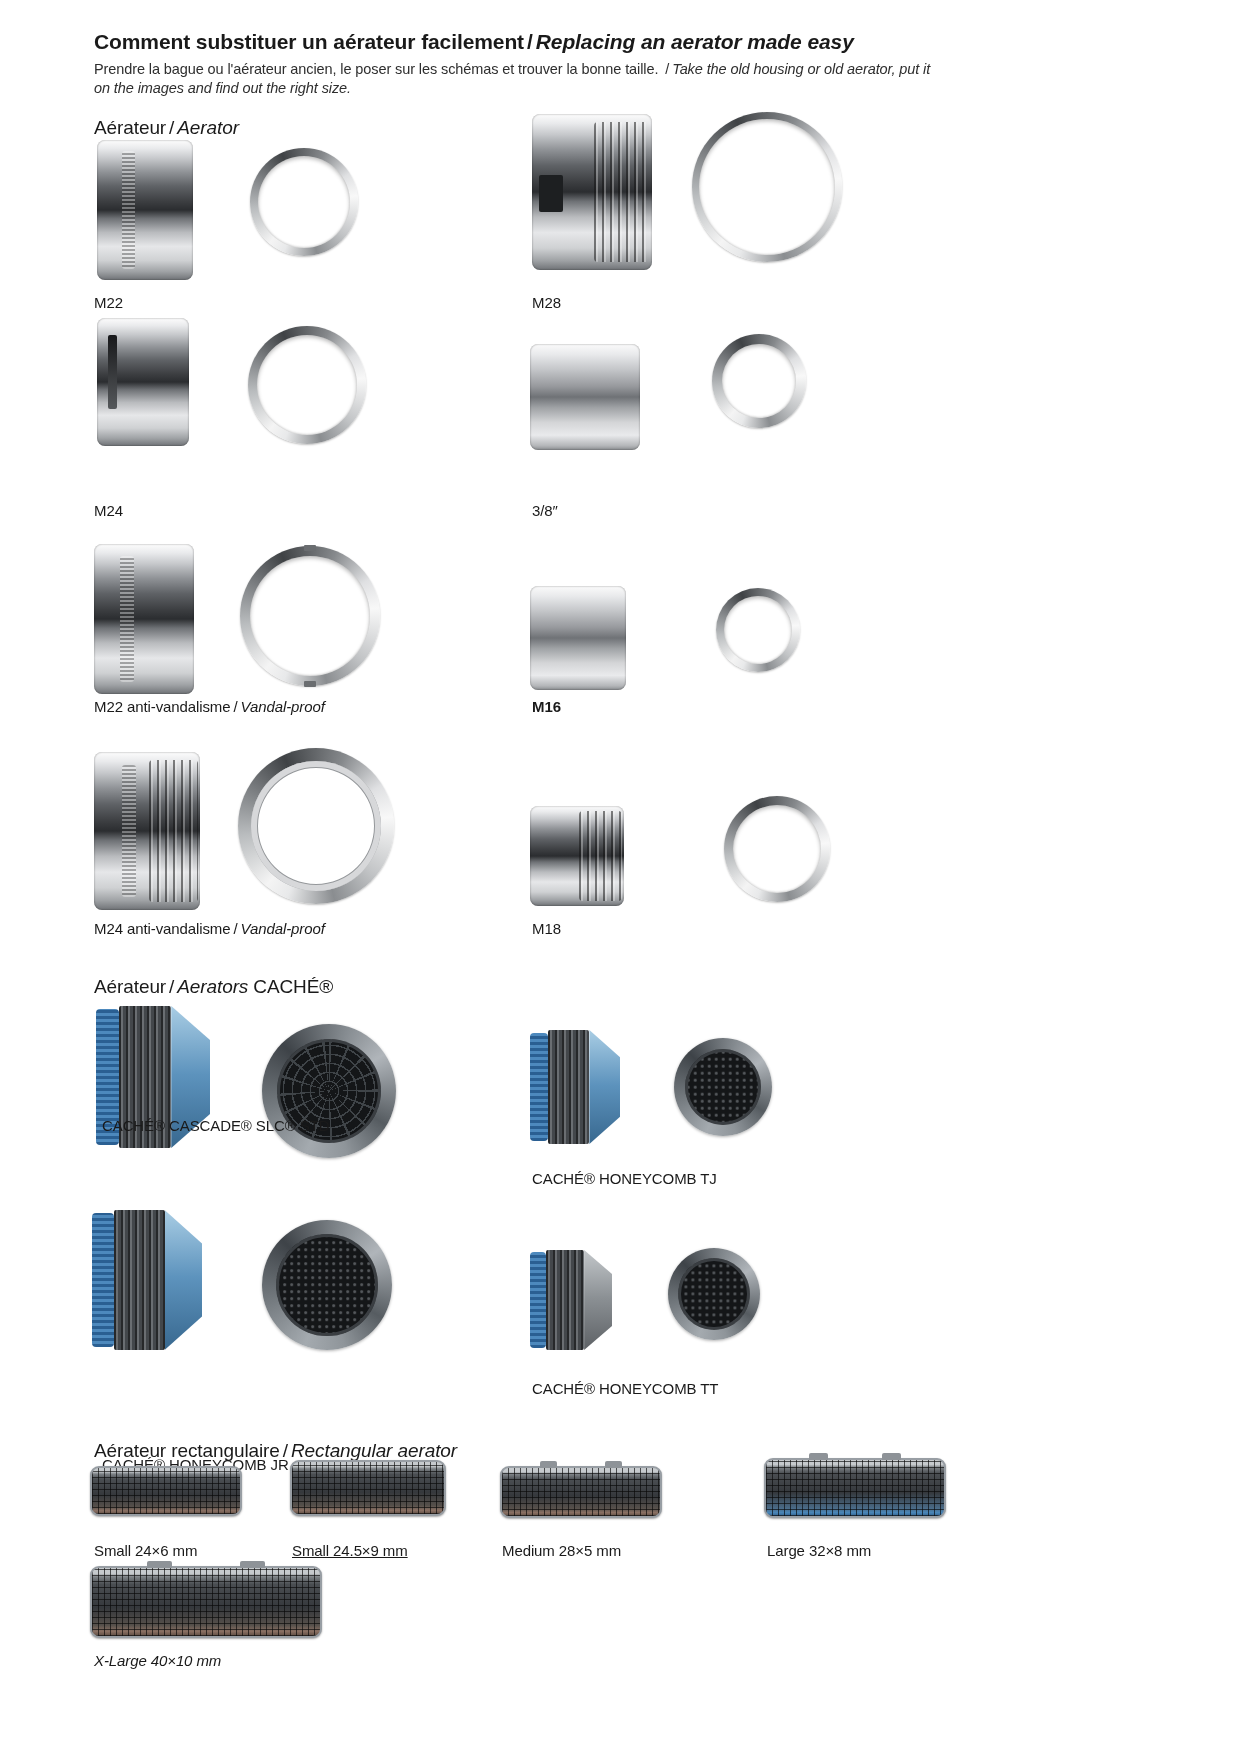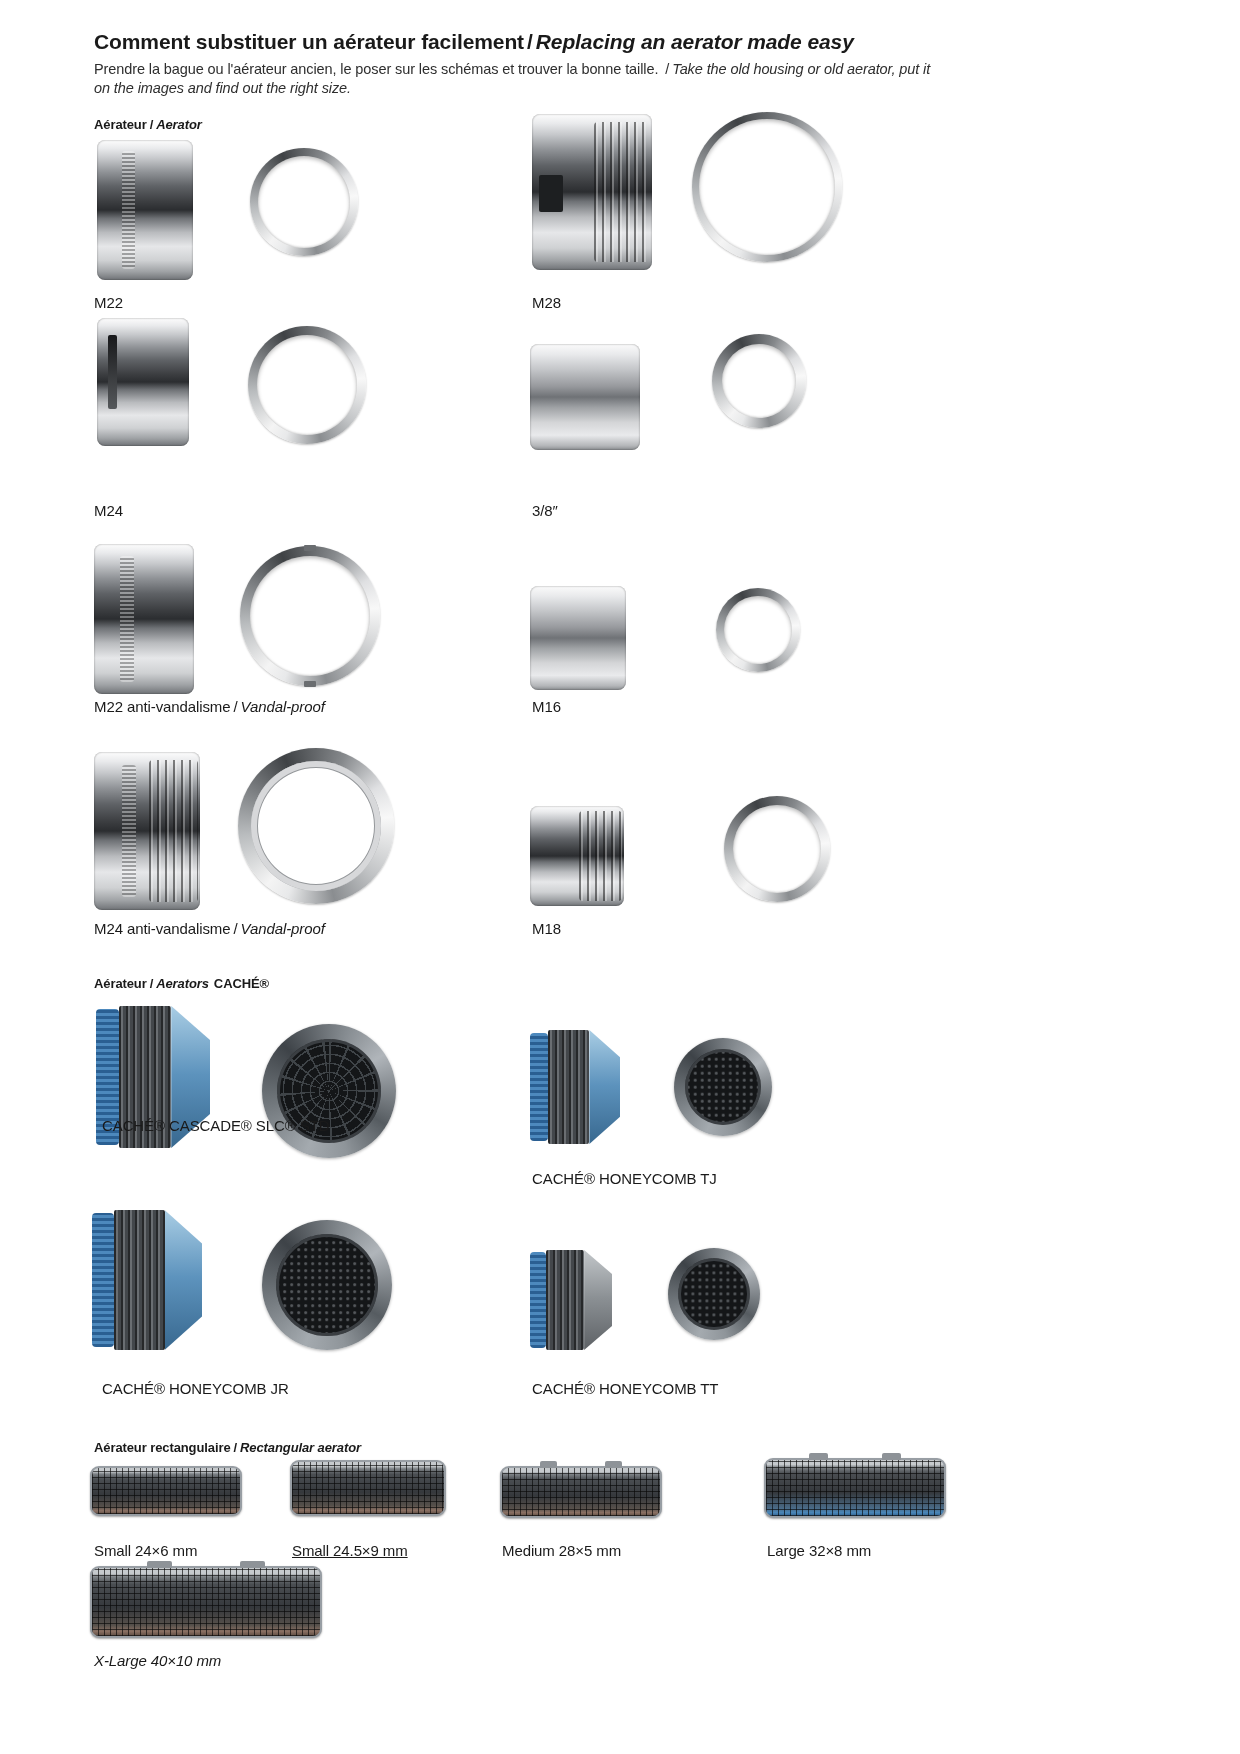--- a/index.html
+++ b/index.html
@@ -14,21 +14,21 @@
     position:absolute;left:82px;top:30px;margin:0;
     font-size:21px;font-weight:bold;white-space:nowrap;
   }
   h1.title em{font-style:italic;}
   .subtitle{
     position:absolute;left:82px;top:60px;margin:0;
     font-size:14.5px;line-height:19px;color:#2e2e2e;max-width:920px;
   }
   .subtitle em{font-style:italic;text-align:center;}
   h2.section-heading{
-    position:absolute;margin:0;font-size:13px;font-weight:bold;white-space:nowrap;
+    position:absolute;margin:0;font-size:19px;font-weight:normal;white-space:nowrap;
   }
   h2.section-heading em{font-style:italic;}
   h2.section-heading .brand{margin-left:5px;}
   .sep{margin:0 3px;}
   .label{
     position:absolute;font-size:15px;color:#1a1a1a;white-space:nowrap;
   }
   .label em{font-style:italic;}
 
   
@@ -193,21 +193,21 @@
   <div class="chrome knurl" style="left:82px;top:544px;width:100px;height:150px;"></div>
   <div class="ring notched" style="left:228px;top:546px;width:140px;height:140px;--t:10px;">
       <div class="hole"></div>
     </div>
   <div class="label" style="left:82px;top:698px;"><span>M22 anti-vandalisme</span><span class="sep">/</span><em>Vandal-proof</em></div>
 
   <div class="chrome soft" style="left:518px;top:586px;width:96px;height:104px;"></div>
   <div class="ring" style="left:704px;top:588px;width:84px;height:84px;--t:8px;">
       <div class="hole"></div>
     </div>
-  <div class="label" style="left:520px;top:698px;">M16</div>
+  <div class="label" style="left:520px;top:698px;font-weight:bold;">M16</div>
 
   <div class="chrome knurl threads" style="left:82px;top:752px;width:106px;height:158px;"></div>
   <div class="ring double" style="left:226px;top:748px;width:156px;height:156px;--t:13px;">
       <div class="hole"></div>
     </div>
   <div class="label" style="left:82px;top:920px;"><span>M24 anti-vandalisme</span><span class="sep">/</span><em>Vandal-proof</em></div>
 
   <div class="chrome threads" style="left:518px;top:806px;width:94px;height:100px;"></div>
   <div class="ring" style="left:712px;top:796px;width:106px;height:106px;--t:9px;">
       <div class="hole"></div>
@@ -237,21 +237,21 @@
   <div class="label" style="left:520px;top:1170px;">CACHÉ® HONEYCOMB TJ</div>
 
   <div class="cache-side" style="left:80px;top:1210px;width:110px;height:140px;">
     <div class="cs-disc"></div>
     <div class="cs-body"></div>
     <div class="cs-cone"></div>
   </div>
   <div class="cache-face" style="left:250px;top:1220px;width:130px;height:130px;">
       <div class="mesh dots"></div>
     </div>
-  <div class="label" style="left:90px;top:1380px;">CACHÉ® HONEYCOMB JR</div>
+  <div class="label" style="left:90px;top:1456px;">CACHÉ® HONEYCOMB JR</div>
 
   <div class="cache-side cone-gray" style="left:518px;top:1250px;width:82px;height:100px;">
     <div class="cs-disc"></div>
     <div class="cs-body"></div>
     <div class="cs-cone"></div>
   </div>
   <div class="cache-face" style="left:656px;top:1248px;width:92px;height:92px;">
       <div class="mesh dots"></div>
     </div>
   <div class="label" style="left:520px;top:1380px;">CACHÉ® HONEYCOMB TT</div>

